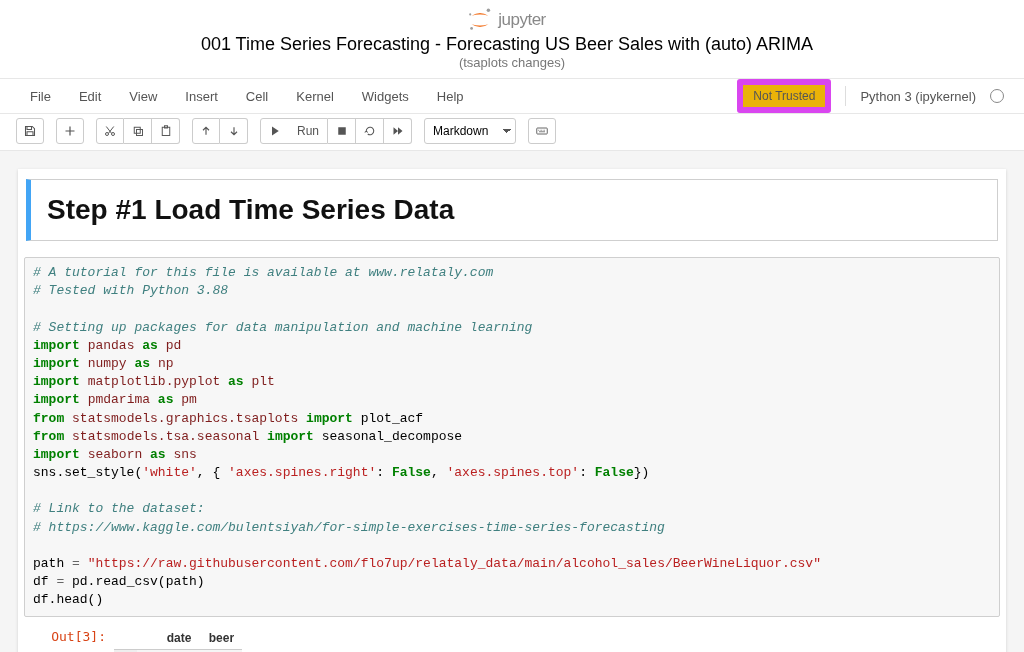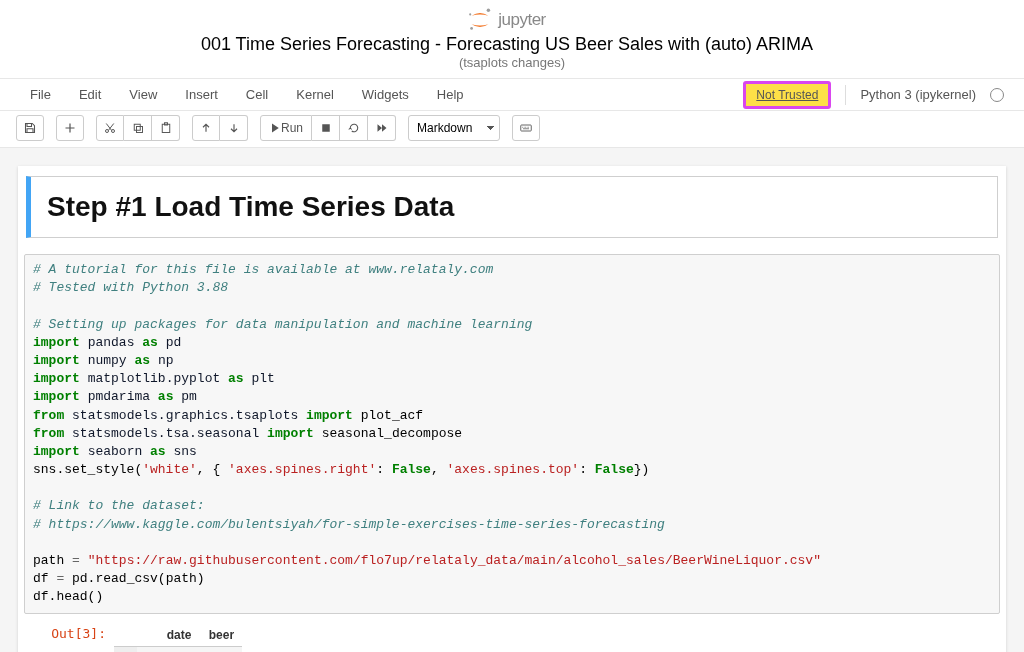--- a/index.html
+++ b/index.html
@@ -14,35 +14,35 @@
   .save-status { font-size: 13px; color: #777; }
   .header-right { margin-left: auto; display: flex; align-items: center; gap: 12px; }
   .python-icon { width: 28px; height: 28px; }
   .logout-btn { border: 1px solid #ccc; background: #fff; padding: 5px 12px; border-radius: 3px; font-size: 13px; cursor: pointer; color: #333; }
   
   
   .menubar-wrap { border-top: 1px solid #e7e7e7; border-bottom: 1px solid #e7e7e7; background: #fff; padding: 0 16px; display: flex; align-items: center; }
   .menubar { display: flex; gap: 0; padding: 0 0; }
   .menu-item { padding: 8px 14px; font-size: 13px; color: #555; cursor: pointer; }
   .menubar-right { margin-left: auto; display: flex; align-items: center; gap: 14px; padding-right: 4px; }
-  .trust-badge { border: 3px solid #d946ef; padding: 4px 10px; font-size: 12px; border-radius: 3px; color: #555; background: #fde047; text-decoration: underline; }
+  .trust-badge { border: 6px solid #d946ef; padding: 4px 10px; font-size: 12px; border-radius: 3px; color: #555; background: #eab308; }
   .kernel-name { font-size: 13px; color: #555; }
   .kernel-ind { width: 14px; height: 14px; border: 1.5px solid #888; border-radius: 50%; display: inline-block; }
   .divider-v { width: 1px; height: 20px; background: #ddd; }
   
   
   .toolbar { display: flex; align-items: center; padding: 4px 16px 6px 16px; gap: 3px; background: #fff; border-bottom: 1px solid #e7e7e7; }
   .tool-group { display: flex; gap: 0; }
   .tool-btn { border: 1px solid #ccc; background: #fff; min-width: 28px; height: 26px; display: flex; align-items: center; justify-content: center; cursor: pointer; font-size: 12px; color: #555; padding: 0 6px; }
   .tool-btn svg { width: 12px; height: 12px; }
   .tool-group .tool-btn:not(:first-child) { border-left: none; }
   .tool-group .tool-btn:first-child { border-top-left-radius: 3px; border-bottom-left-radius: 3px; }
   .tool-group .tool-btn:last-child { border-top-right-radius: 3px; border-bottom-right-radius: 3px; }
   .tool-btn.single { border-radius: 3px; }
-  .run-btn { padding: 0 8px; gap: 0; }
+  .run-btn { padding: 0 8px; gap: 16px; }
   .cell-type-select { border: 1px solid #ccc; height: 26px; padding: 0 20px 0 8px; font-size: 12px; background: #fff; border-radius: 3px; appearance: none; background-image: linear-gradient(45deg, transparent 50%, #555 50%), linear-gradient(135deg, #555 50%, transparent 50%); background-position: right 8px center, right 4px center; background-size: 4px 4px, 4px 4px; background-repeat: no-repeat; min-width: 92px; }
   .tool-gap { width: 6px; }
   
   
   .notebook-bg { background: #f5f5f5; padding: 18px; min-height: calc(652px - 120px); }
   .notebook { background: #fff; box-shadow: 0 1px 3px rgba(0,0,0,0.15); padding: 6px 0 30px 0; max-width: 992px; margin: 0 auto; }
   
   
   .cell { display: flex; padding: 4px 6px; }
   .prompt { width: 90px; flex-shrink: 0; text-align: right; padding: 4px 8px 0 0; font-family: monospace; font-size: 13px; }
@@ -52,21 +52,21 @@
   
   .md-cell { padding: 0; flex-direction: column; }
   .md-inner { border: 1px solid #cfcfcf; border-left: 5px solid #42A5F5; padding: 14px 16px; margin: 0 8px 12px 8px; }
   .md-inner h1 { font-size: 28px; font-weight: bold; color: #111; }
   
   .code-area { border: 1px solid #cfcfcf; background: #f7f7f7; border-radius: 2px; padding: 6px 8px; font-family: Menlo, Monaco, "Courier New", monospace; font-size: 13px; line-height: 1.4; white-space: pre; overflow-x: auto; }
   
   
   .c { color: #408080; font-style: italic; }
   .k { color: #008000; font-weight: bold; }
-  .nn { color: #0f172a; }
+  .nn { color: #7f1d1d; }
   .s { color: #BA2121; }
   .kc { color: #008000; font-weight: bold; }
   .n { color: #000; }
   .o { color: #666; }
   
   
   .out-table { border-collapse: collapse; font-size: 12px; margin-top: 2px; }
   .out-table th, .out-table td { padding: 4px 8px; text-align: right; }
   .out-table th { font-weight: bold; border-bottom: 1px solid #ccc; }
   .out-table tbody tr:nth-child(odd) { background: #f5f5f5; }

